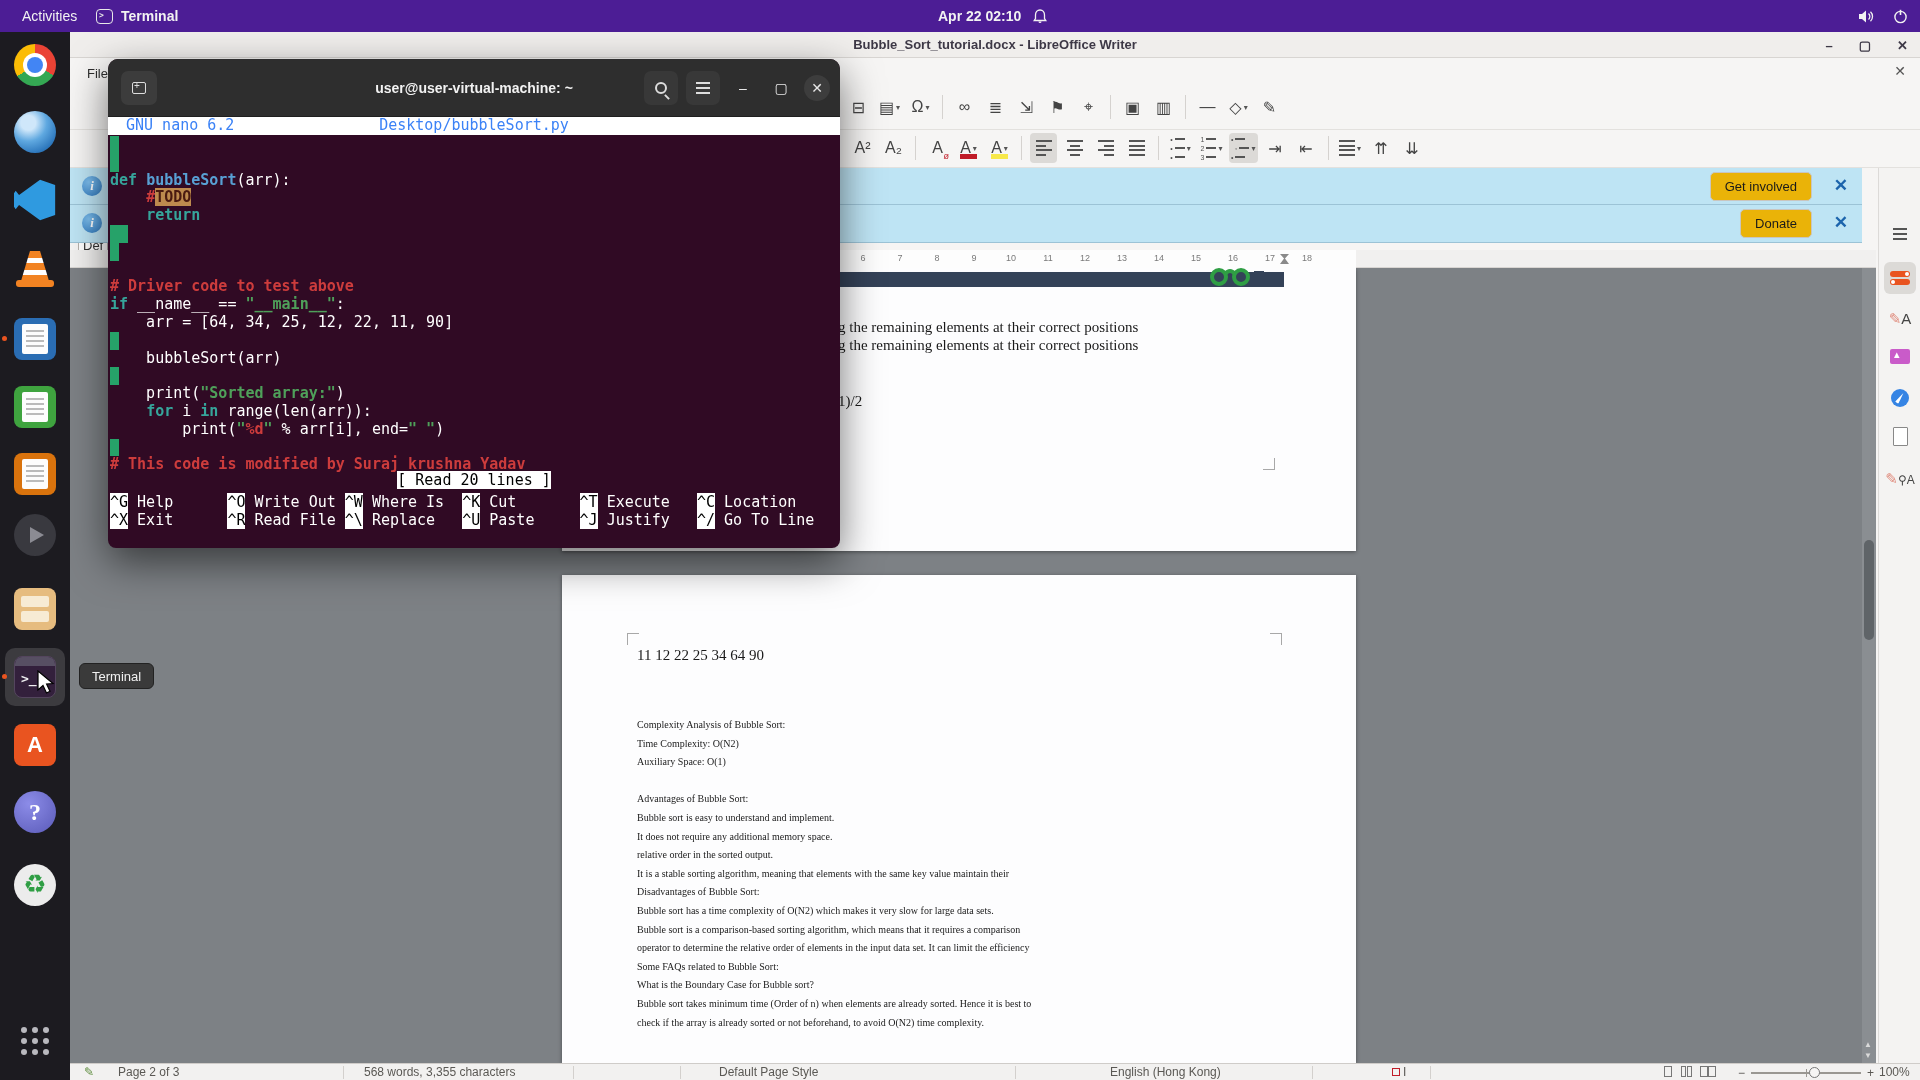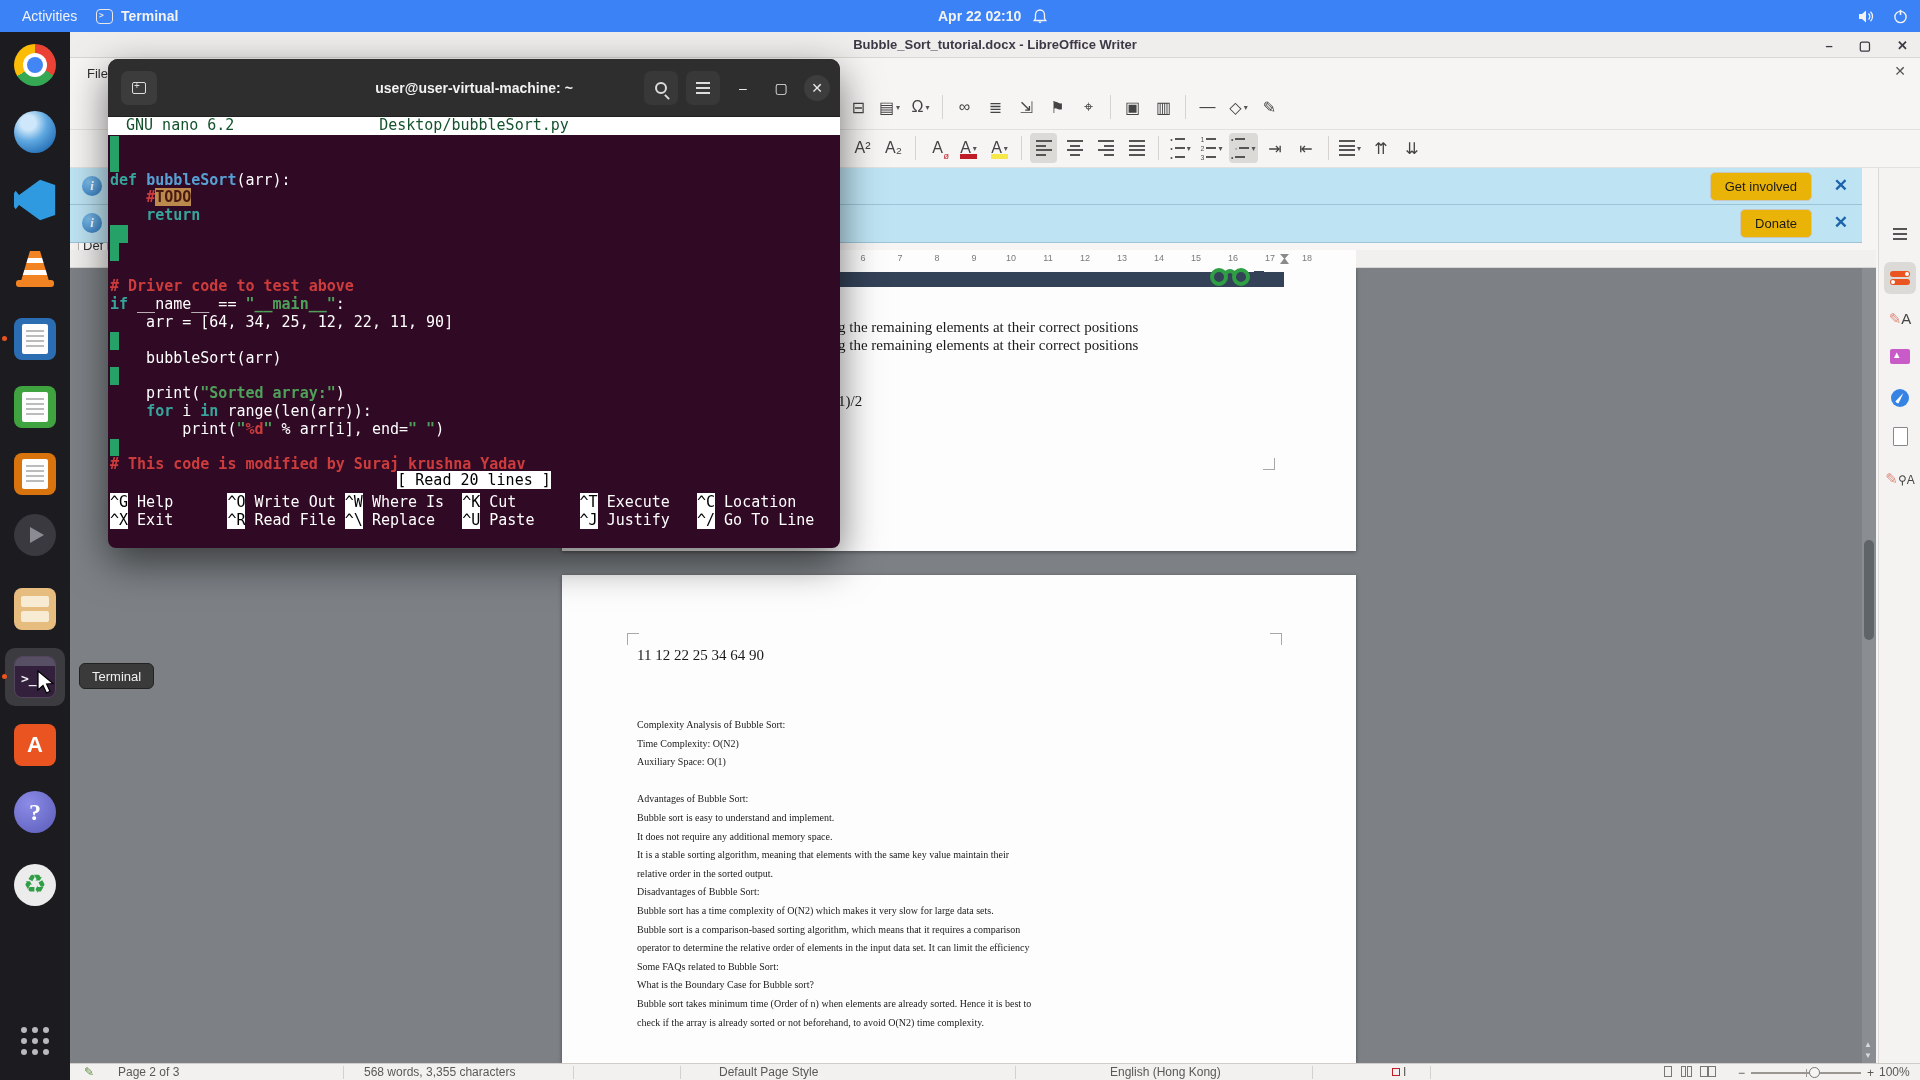--- a/index.html
+++ b/index.html
@@ -1,21 +1,21 @@
 <!DOCTYPE html>
 <html><head>
 <meta charset="utf-8">
 <style>
   html,body{margin:0;padding:0;background:#000;}
   *{box-sizing:border-box;}
   #stage{position:relative;width:1920px;height:1080px;overflow:hidden;
          font-family:"Liberation Sans",sans-serif;background:#7d8185;}
 
   
-  #topbar{position:absolute;left:0;top:0;width:1920px;height:32px;background:#3b82f6;
+  #topbar{position:absolute;left:0;top:0;width:1920px;height:32px;background:#4c1d95;
           color:#f2f2f2;font-size:14px;display:flex;align-items:center;z-index:60;}
   #activities{position:absolute;left:14px;top:0;height:32px;display:flex;align-items:center;padding:0 8px;}
   #topbar-app{position:absolute;left:96px;top:0;height:32px;display:flex;align-items:center;gap:8px;font-weight:bold;}
   .term-chip{width:17px;height:15px;border:1.6px solid #e8e8e8;border-radius:4px;font-size:8px;line-height:11px;
              padding-left:2px;color:#e8e8e8;font-family:"DejaVu Sans Mono",monospace;}
   #topbar-clock{position:absolute;left:938px;top:0;height:32px;display:flex;align-items:center;gap:12px;font-weight:bold;}
   #topbar-right{position:absolute;right:12px;top:0;height:32px;display:flex;align-items:center;gap:18px;}
   #topbar svg{display:block;}
 
   
@@ -186,21 +186,21 @@
   .tsq{width:34px;height:34px;border-radius:7px;background:#383838;display:flex;align-items:center;justify-content:center;}
   .mag{position:relative;width:12px;height:12px;border:2px solid #ddd;border-radius:50%;}
   .mag::after{content:"";position:absolute;left:9px;top:10px;width:2px;height:6px;background:#ddd;transform:rotate(-45deg);}
   .tburger{display:flex;flex-direction:column;gap:3px;}
   .tburger i{width:14px;height:2px;background:#ddd;display:block;}
   .wmin,.wmax,.wclose{width:30px;height:34px;display:flex;align-items:center;justify-content:center;color:#e8e8e8;font-size:14px;}
   .wclose{width:26px;height:26px;border-radius:50%;background:#3d3d3d;margin-top:0px;align-self:center;}
 
   #nano{position:absolute;left:0;top:58px;width:100%;height:431px;font:15px/17.8px "DejaVu Sans Mono",monospace;
         color:#fff;border-radius:0 0 8px 8px;overflow:hidden;}
-  #nano-head{position:absolute;left:0;top:0;width:100%;height:18px;background:#fff;color:#14532d;}
+  #nano-head{position:absolute;left:0;top:0;width:100%;height:18px;background:#fff;color:#3b82f6;}
   #nano-head .nh-l{position:absolute;left:18px;}
   #nano-head .nh-c{position:absolute;left:0;width:100%;text-align:center;}
   #code{position:absolute;left:2px;top:19px;width:728px;}
   .trow{height:17.8px;white-space:pre;}
   .gblock{display:inline-block;height:17.8px;background:#26a269;vertical-align:top;}
   .sg-p{color:#ffffff;} .sg-c{color:#cd3c3c;font-weight:bold;} .sg-k{color:#36a59b;font-weight:bold;}
   .sg-f{color:#58a0d4;font-weight:bold;} .sg-s{color:#4fa05a;font-weight:bold;} .sg-r{color:#cd3c3c;font-weight:bold;}
   .sg-t{color:#4a1a10;background:#bd8a4e;font-weight:bold;}
   #nano-status{position:absolute;left:0;top:355px;width:100%;text-align:center;}
   #nano-status span{background:#fff;color:#000;}
@@ -466,22 +466,22 @@
         <div class="cornerTR"></div>
         <div id="sorted-line">11 12 22 25 34 64 90</div>
         <div id="body-lines">
             <div>Complexity Analysis of Bubble Sort:</div>
             <div>Time Complexity: O(N2)</div>
             <div>Auxiliary Space: O(1)</div>
             <div>&nbsp;</div>
             <div>Advantages of Bubble Sort:</div>
             <div>Bubble sort is easy to understand and implement.</div>
             <div>It does not require any additional memory space.</div>
+            <div>relative order in the sorted output.</div>
             <div>It is a stable sorting algorithm, meaning that elements with the same key value maintain their</div>
-            <div>relative order in the sorted output.</div>
             <div>Disadvantages of Bubble Sort:</div>
             <div>Bubble sort has a time complexity of O(N2) which makes it very slow for large data sets.</div>
             <div>Bubble sort is a comparison-based sorting algorithm, which means that it requires a comparison</div>
             <div>operator to determine the relative order of elements in the input data set. It can limit the efficiency</div>
             <div>Some FAQs related to Bubble Sort:</div>
             <div>What is the Boundary Case for Bubble sort?</div>
             <div>Bubble sort takes minimum time (Order of n) when elements are already sorted. Hence it is best to</div>
             <div>check if the array is already sorted or not beforehand, to avoid O(N2) time complexity.</div>
           </div>
       </div>

